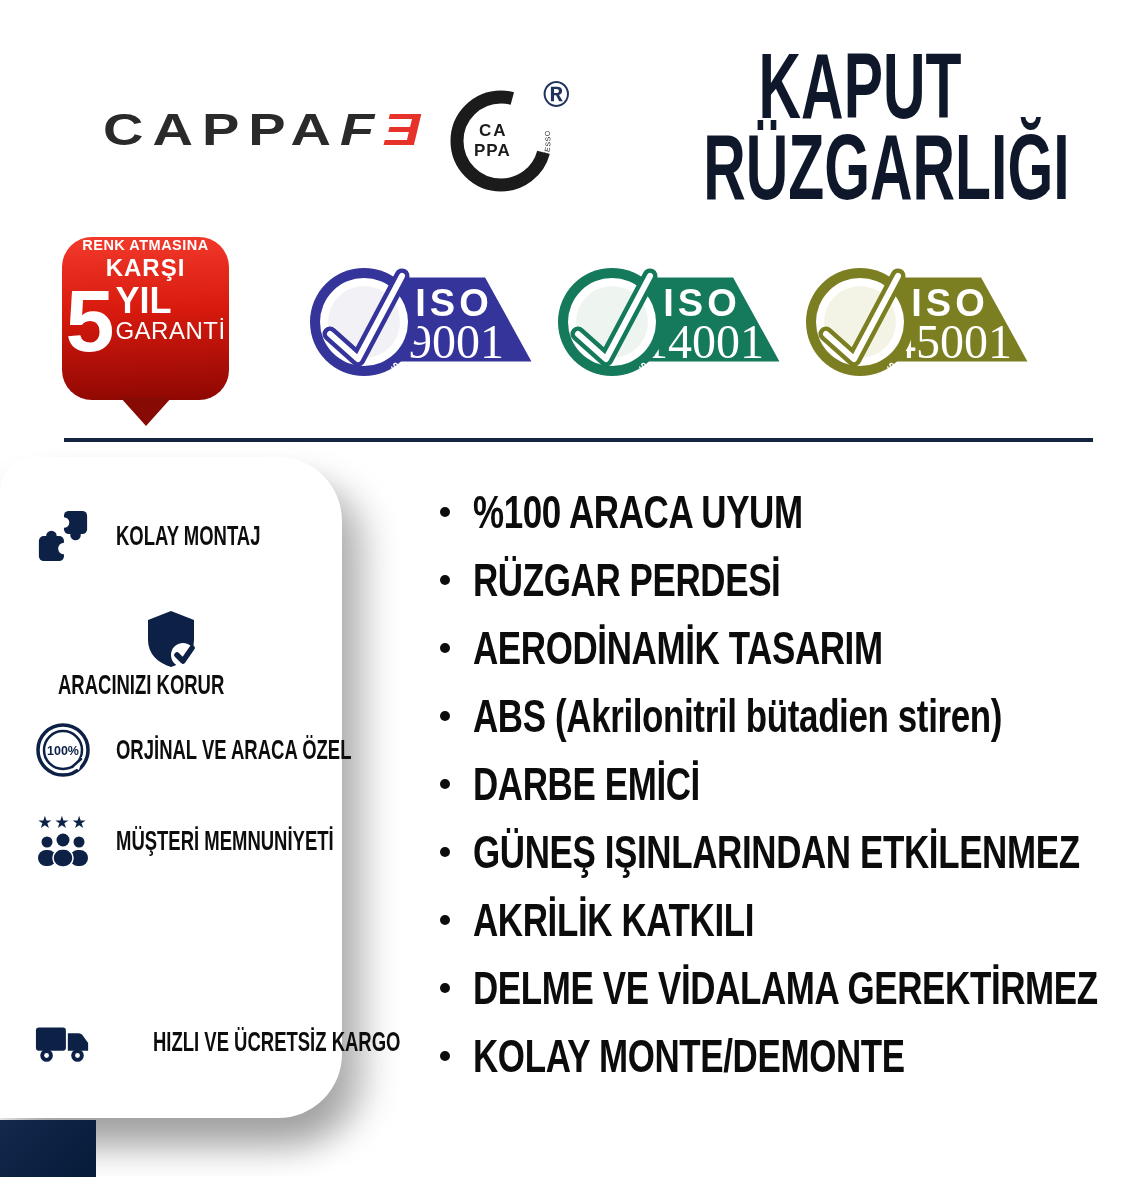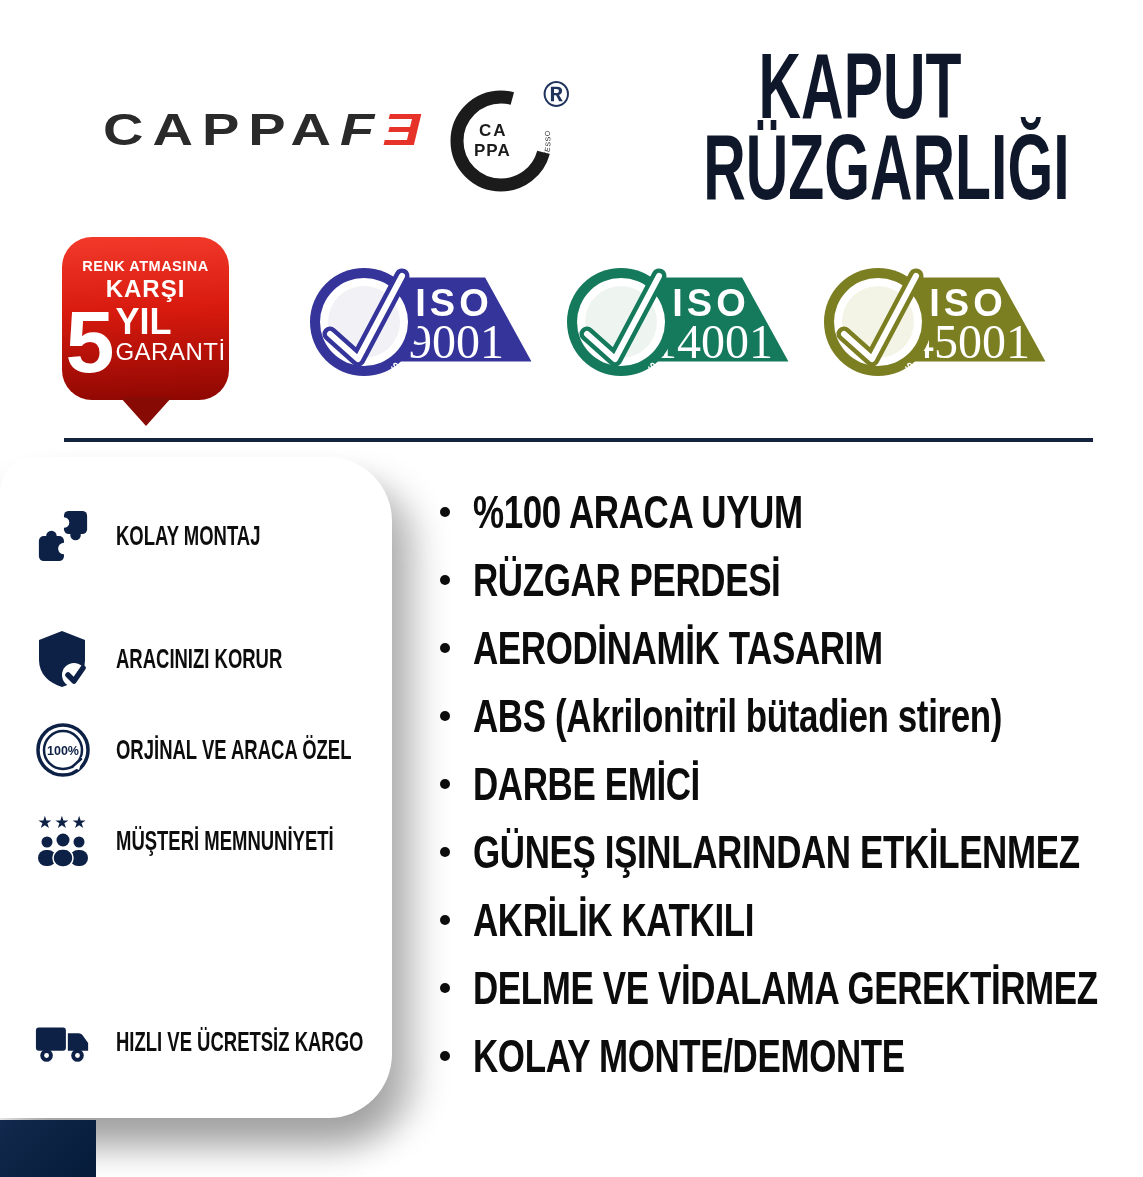--- a/index.html
+++ b/index.html
@@ -42,57 +42,57 @@
     position:absolute; left:62px; top:237px; width:167px; height:163px;
     border-radius:30px; color:#fff; text-align:center;
     background:linear-gradient(178deg,#f23a2b 0%,#d81a0e 45%,#8e0702 100%);
   }
   .guarantee::after {
     content:''; position:absolute; left:50%; bottom:-26px; transform:translateX(-50%);
     width:0; height:0;
     border-left:26px solid transparent; border-right:26px solid transparent;
     border-top:29px solid #870a04;
   }
-  .g-line1 { padding-top:21px; font-size:14.5px; font-weight:bold; letter-spacing:0.5px; }
+  .g-line1 { font-size:14.5px; font-weight:bold; letter-spacing:0.5px; }
   .g-line2 { font-size:24px; font-weight:bold; letter-spacing:1px; margin-top:1px; }
   .g-row   { display:flex; justify-content:center; align-items:flex-start; margin-top:2px; }
   .g-num   { font-size:88px; font-weight:bold; line-height:0.85; letter-spacing:-2px; }
   .g-col   { text-align:left; margin-left:3px; }
   .g-yil   { font-size:36px; font-weight:bold; line-height:0.92; }
   .g-gar   { font-size:24px; font-weight:normal; letter-spacing:0.5px; }
 
   
-  .iso-row { position:absolute; left:302px; top:262px; display:flex; gap:25px; }
+  .iso-row { position:absolute; left:302px; top:262px; display:flex; gap:16px; }
   .iso-badge { width:232px; height:115px; position:relative; }
 
   
   .divider {
     position:absolute; left:64px; top:438px; width:1029px; height:3.5px;
     background:#15243e;
   }
 
   
   .card {
-    position:absolute; left:0; top:457px; width:392px; height:661px;
+    position:absolute; left:0; top:457px; width:342px; height:661px;
     background:#ffffff;
     border-radius:34px 64px 64px 0;
     box-shadow:26px 24px 34px rgba(0,0,0,0.22), 0 30px 36px rgba(0,0,0,0.20);
   }
   .feature {
     position:absolute; left:34px; height:60px;
     display:flex; align-items:center;
   }
   .f-icon { width:58px; height:60px; display:flex; align-items:center; justify-content:center; flex:none; }
   .f-label {
     margin-left:24px; font-size:28px; font-weight:bold; color:#0d0d0d;
     white-space:nowrap; transform:scaleX(0.66); transform-origin:left center;
     letter-spacing:0;
   }
-  .f1 { top:49px; }  .f2 { top:172px; } .f3 { top:263px; }
-  .f4 { top:354px; } .f5 { top:456px; } .f6 { top:555px; }
+  .f1 { top:49px; }  .f2 { top:152px;flex-direction:column; } .f3 { top:263px; }
+  .f4 { top:354px; } .f5 { top:456px; } .f6 { top:555px;gap:37px; }
 
   
   .bullets { position:absolute; left:440px; top:478px; list-style:none; }
   .bullets li { display:flex; align-items:center; height:68px; }
   .dot {
     width:10px; height:10px; border-radius:50%; background:#0c0c0c;
     margin-right:23px; flex:none;
   }
   .btext {
     font-size:46px; font-weight:bold; color:#0c0c0c; white-space:nowrap;

